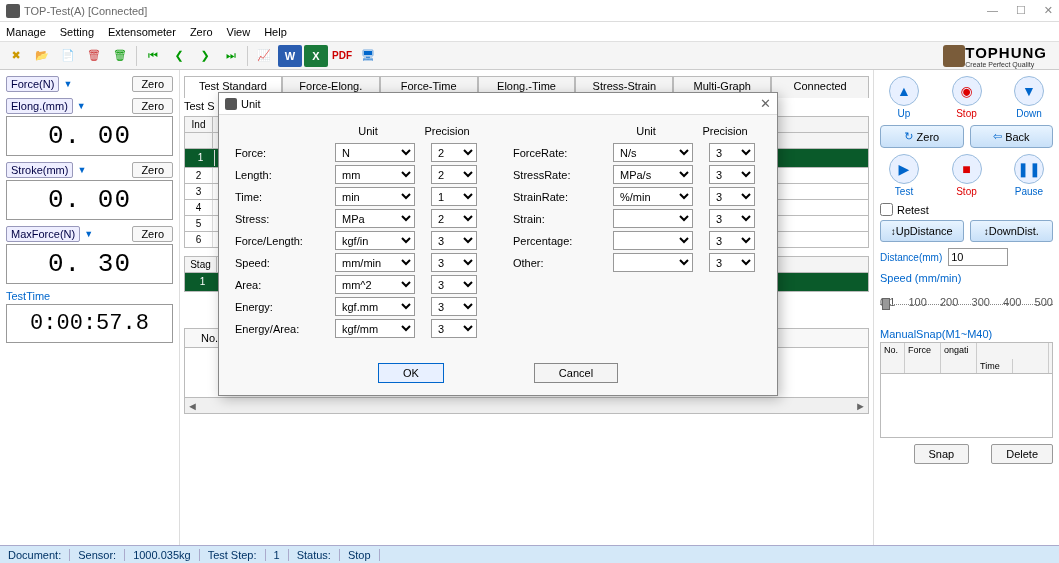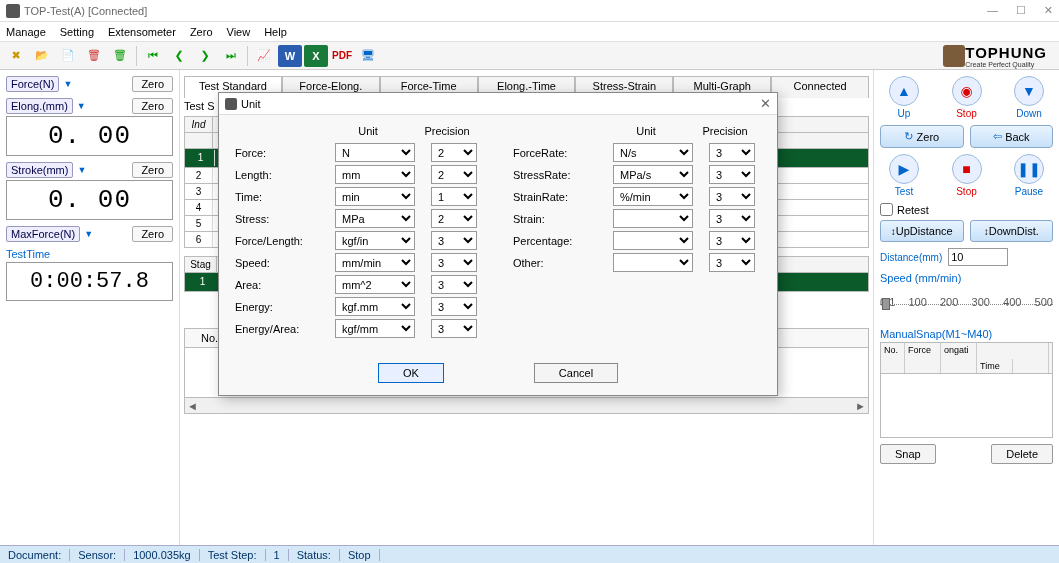--- a/index.html
+++ b/index.html
@@ -50,21 +50,21 @@
 .dist-inp{width:60px;border:1px solid #999;padding:2px}
 .speed-lbl{color:#06c;font-size:11px;margin-top:6px}
 .slider{height:24px;position:relative;margin:2px 0}
 .slider-track{position:absolute;top:8px;left:0;right:0;border-top:1px dotted #888}
 .slider-thumb{position:absolute;left:2px;top:2px;width:8px;height:12px;background:#999;border:1px solid #666}
 .slider-ticks{display:flex;justify-content:space-between;font-size:8px;color:#555;margin-top:12px}
 .manual-lbl{color:#06c;font-size:11px;margin-top:8px}
 .mini-table{border:1px solid #bbb;height:96px;margin-top:2px}
 .mini-head{display:flex;background:#f4f4f4;border-bottom:1px solid #bbb}
 .mini-head div{padding:2px 3px;border-right:1px solid #ccc;font-size:9px;overflow:hidden}
-.btn-pair{display:flex;gap:10px;margin-top:6px;justify-content:space-between}
+.btn-pair{display:flex;gap:22px;margin-top:6px;justify-content:flex-end}
 .std-btn{padding:3px 14px;border:1px solid #999;background:#f4f4f4;border-radius:2px}
 .statusbar{position:absolute;bottom:0;left:0;right:0;height:18px;background:#d4e8f8;border-top:1px solid #aac;display:flex;align-items:center;font-size:10px;color:#036}
 .statusbar div{padding:0 8px;border-right:1px solid #aac}
 
 .dialog{position:absolute;left:218px;top:92px;width:560px;background:#f8f8f8;border:1px solid #888;box-shadow:3px 3px 12px rgba(0,0,0,.25);z-index:10}
 .dlg-title{height:22px;background:#fff;border-bottom:1px solid #ddd;display:flex;align-items:center;padding:0 6px}
 .dlg-title .x{margin-left:auto;font-size:13px;color:#666}
 .dlg-body{padding:10px 16px 14px;display:flex;gap:30px}
 .dlg-col{flex:1}
 .col-hdr{display:flex;margin-bottom:6px}
@@ -159,40 +159,41 @@
         <button class="zero-btn">Zero</button>
       </div>
       <div class="metric-val">0. 00</div>
     </div>
     <div class="metric">
       <div class="metric-hdr">
         <span class="metric-label">MaxForce(N)</span>
         <span class="metric-drop">▼</span>
         <button class="zero-btn">Zero</button>
       </div>
+      <div class="metric-val">0. 30</div>
     </div>
     <div class="testtime-lbl">TestTime</div>
     <div class="testtime-val">0:00:57.8</div>
   </div>
 
   <div class="center">
     <div class="tabs">
       <div class="tab active">Test Standard</div>
       <div class="tab">Force-Elong.</div>
       <div class="tab">Force-Time</div>
       <div class="tab">Elong.-Time</div>
       <div class="tab">Stress-Strain</div>
       <div class="tab">Multi-Graph</div>
       <div class="tab">Connected</div>
     </div>
 
     <div class="bg-table">
       <div style="margin-bottom:4px">Test S</div>
       <div class="bg-head" id="bghead">
-          <div style="width: 28px; font-style: italic;">Ind</div>
+          <div style="width: 28px;">Ind</div>
           <div style="width: 80px;"></div>
           <div style="width: 80px;"></div>
           <div style="width: 80px;"></div>
           <div style="width: 80px;"></div>
           <div style="width: 80px;"></div>
           <div style="width: 40px;">port</div>
           <div style="width: 50px;">Length</div>
           <div style="width: 14px;">^</div>
         </div>
       <div class="bg-head" id="bgunits" style="border-top:none">

